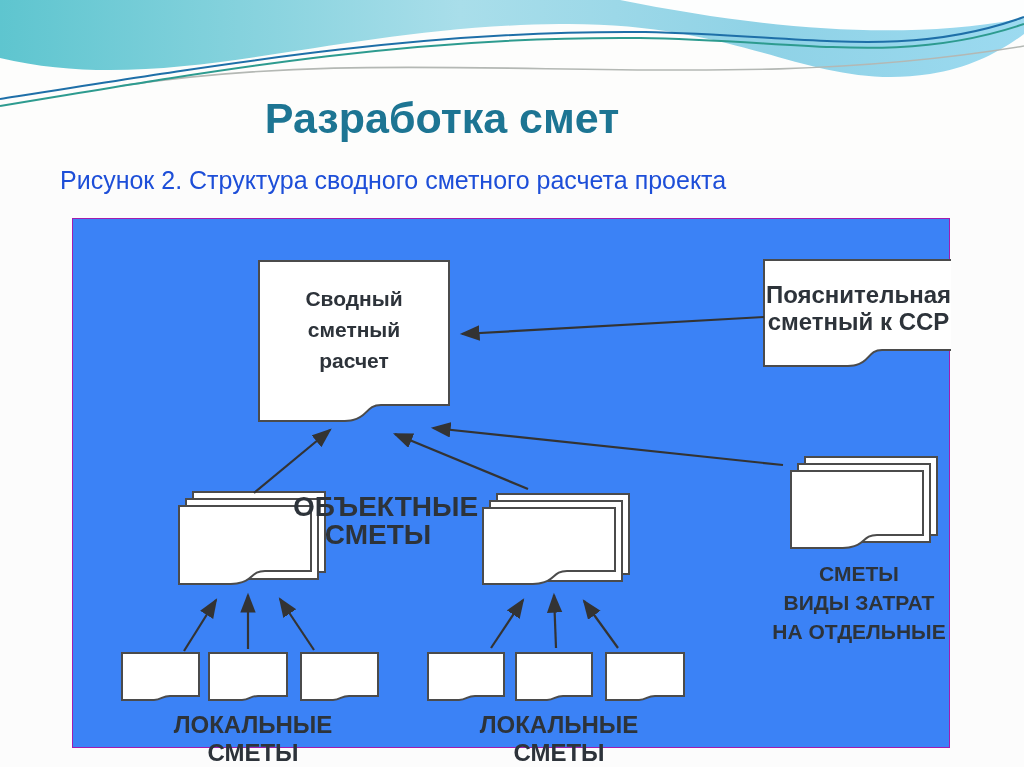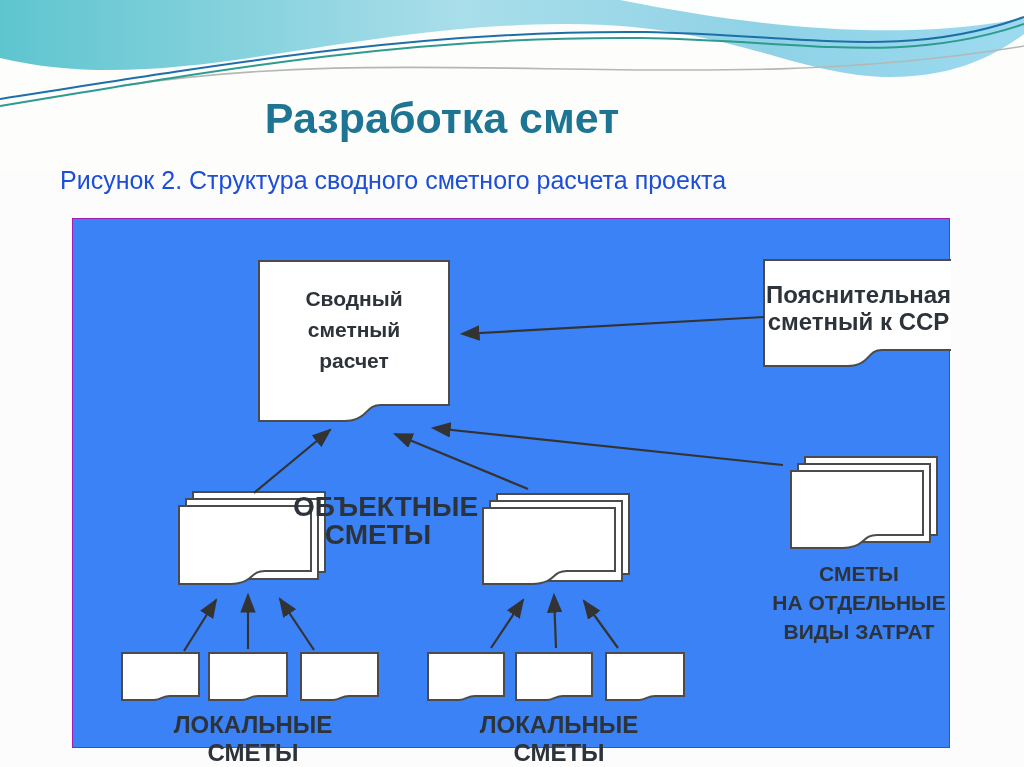--- a/index.html
+++ b/index.html
@@ -136,21 +136,21 @@
     <div>сметный к ССР</div>
   </div>
 
   <div class="dg-label object-label">
     <div>ОБЪЕКТНЫЕ</div>
     <div>СМЕТЫ</div>
   </div>
 
   <div class="dg-label costs-label">
     <div>СМЕТЫ</div>
+    <div>ВИДЫ ЗАТРАТ</div>
     <div>НА ОТДЕЛЬНЫЕ</div>
-    <div>ВИДЫ ЗАТРАТ</div>
   </div>
 
   <div class="dg-label local-label-a">ЛОКАЛЬНЫЕ СМЕТЫ</div>
 
   <div class="dg-label local-label-b">ЛОКАЛЬНЫЕ СМЕТЫ</div>
 
 </div>
 
 </body></html>

